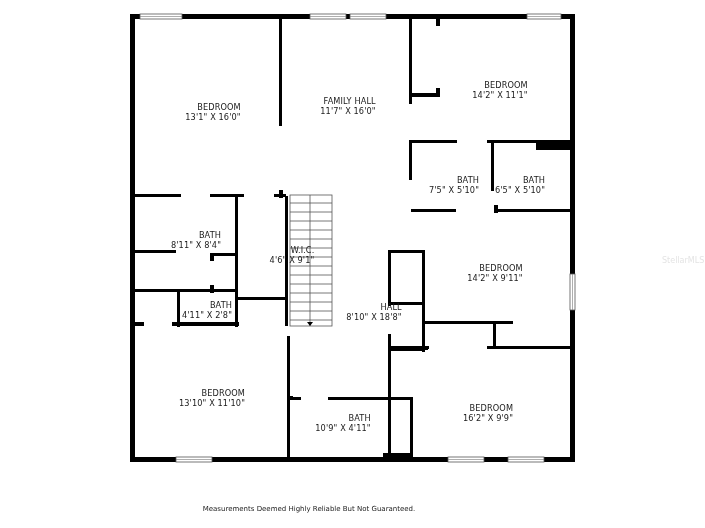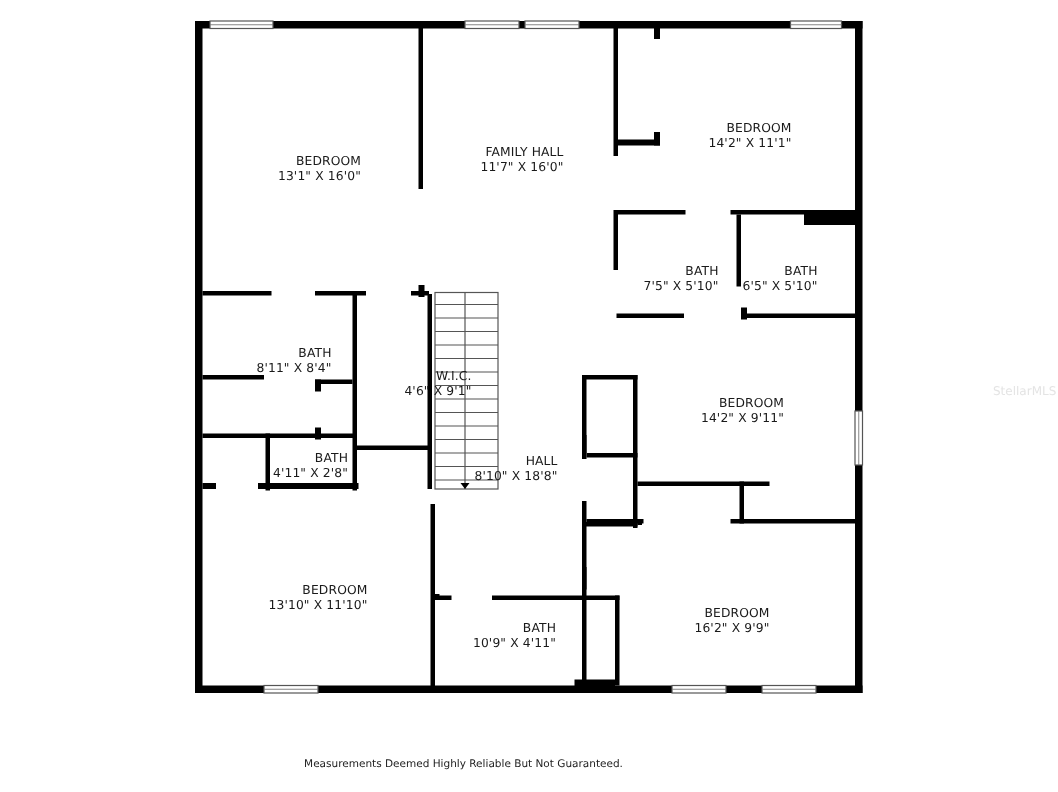--- a/index.html
+++ b/index.html
@@ -213,21 +213,21 @@
   <span>4'6" X 9'1"</span>
 </div>
 <div class="room-label" style="left:207px; top:300px;">
   <span>BATH</span>
   <span>4'11" X 2'8"</span>
 </div>
 <div class="room-label" style="left:495px; top:263px;">
   <span>BEDROOM</span>
   <span>14'2" X 9'11"</span>
 </div>
-<div class="room-label" style="left:344px; top:302px;">
+<div class="room-label" style="left:374px; top:302px;">
   <span>HALL</span>
   <span>8'10" X 18'8"</span>
 </div>
 <div class="room-label" style="left:212px; top:388px;">
   <span>BEDROOM</span>
   <span>13'10" X 11'10"</span>
 </div>
 <div class="room-label" style="left:343px; top:413px;">
   <span>BATH</span>
   <span>10'9" X 4'11"</span>

